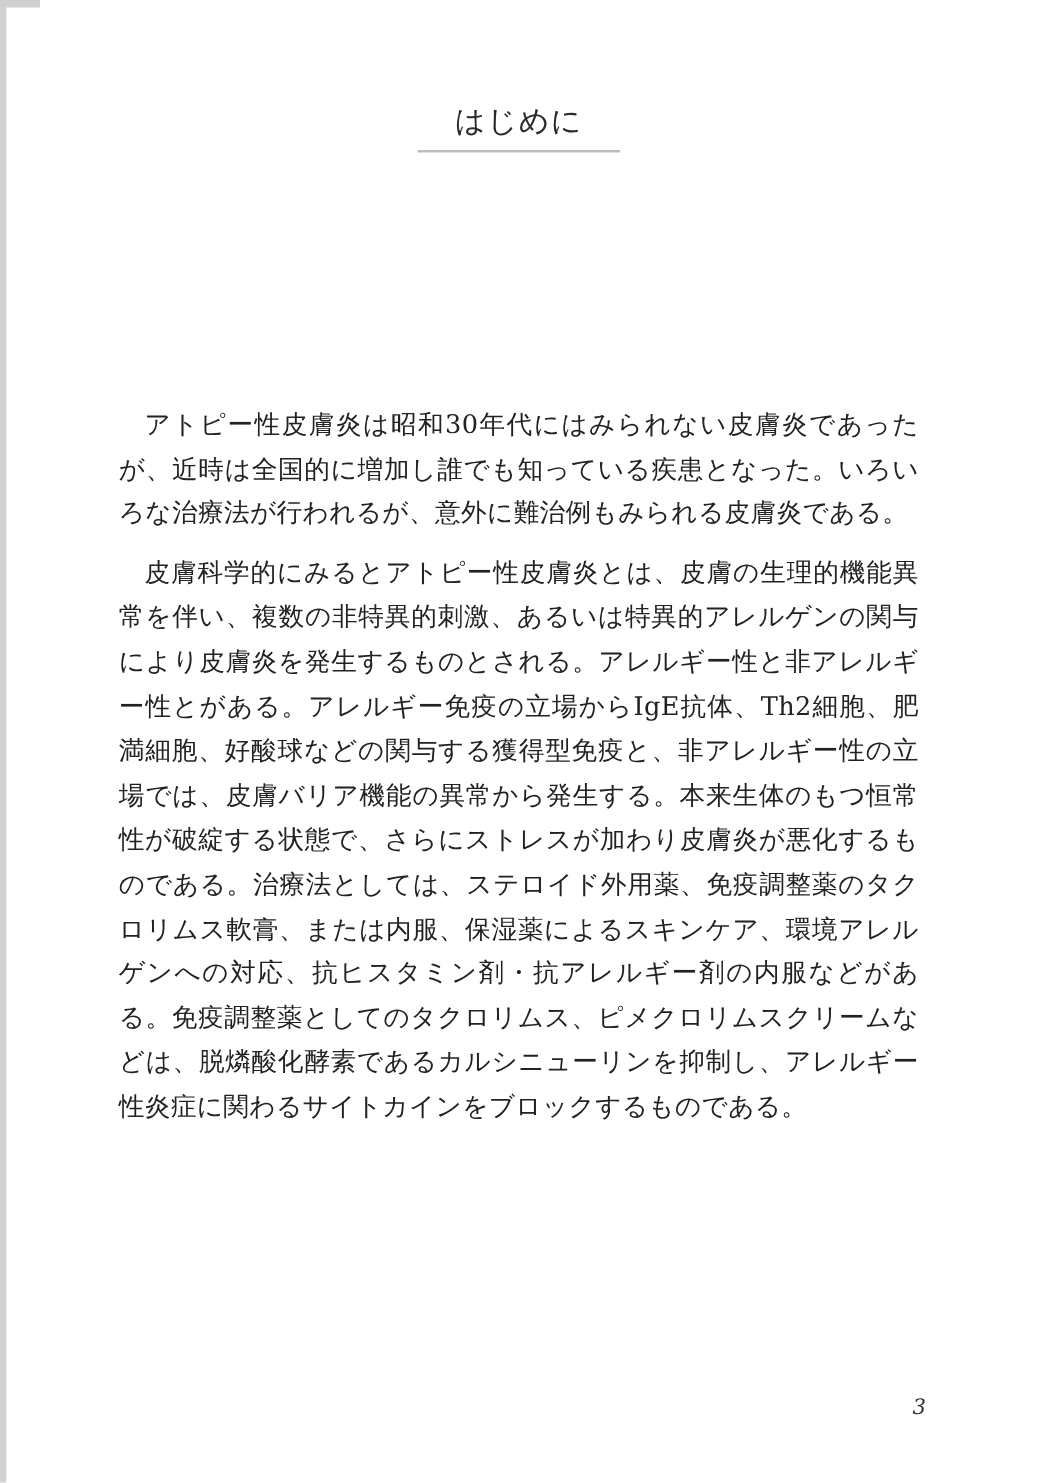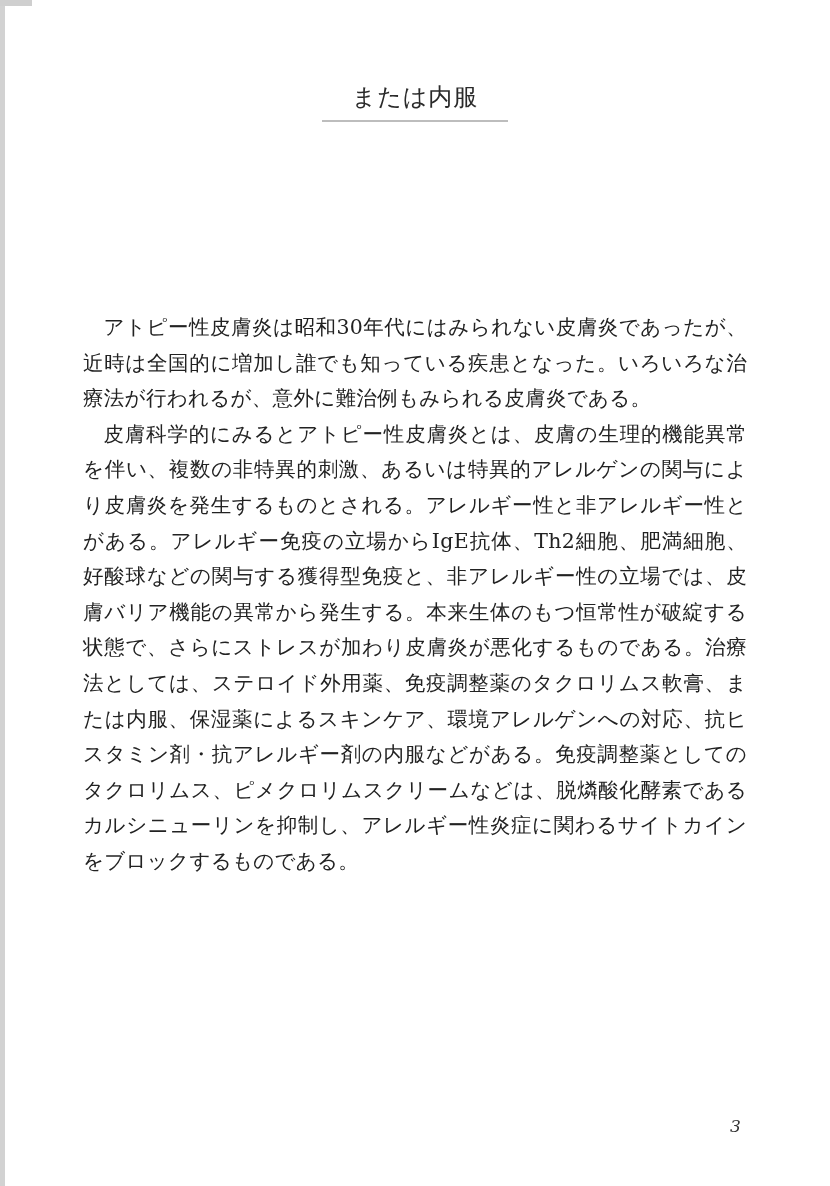--- a/index.html
+++ b/index.html
@@ -47,21 +47,21 @@
     border-bottom: 2px solid #bdbdbd;
     line-height: 30px;
   }
   .body-text {
     position: absolute;
     left: 83px;
     top: 310px;
     width: 664px;
   }
   .para {
-    margin: 0;
+    margin: 12px;
     font-size: 20.5px;
     line-height: 35.6px;
     text-align: justify;
     text-indent: 1em;
     letter-spacing: 0.3px;
     color: #222222;
   }
   .page-number {
     position: absolute;
     left: 730px;
@@ -71,21 +71,21 @@
     color: #333333;
   }
 </style>
 </head>
 <body>
 
 <div class="page-edge"></div>
 <div class="page-corner"></div>
 
 <div class="title-wrap">
-  <h1 class="title" style="margin:0;font-weight:normal;">または内服</h1>
+  <h1 class="title" style="margin:0;font-weight:normal;">はじめに</h1>
 </div>
 
 <div class="body-text">
   <p class="para">アトピー性皮膚炎は昭和30年代にはみられない皮膚炎であったが、近時は全国的に増加し誰でも知っている疾患となった。いろいろな治療法が行われるが、意外に難治例もみられる皮膚炎である。</p>
   <p class="para">皮膚科学的にみるとアトピー性皮膚炎とは、皮膚の生理的機能異常を伴い、複数の非特異的刺激、あるいは特異的アレルゲンの関与により皮膚炎を発生するものとされる。アレルギー性と非アレルギー性とがある。アレルギー免疫の立場からIgE抗体、Th2細胞、肥満細胞、好酸球などの関与する獲得型免疫と、非アレルギー性の立場では、皮膚バリア機能の異常から発生する。本来生体のもつ恒常性が破綻する状態で、さらにストレスが加わり皮膚炎が悪化するものである。治療法としては、ステロイド外用薬、免疫調整薬のタクロリムス軟膏、または内服、保湿薬によるスキンケア、環境アレルゲンへの対応、抗ヒスタミン剤・抗アレルギー剤の内服などがある。免疫調整薬としてのタクロリムス、ピメクロリムスクリームなどは、脱燐酸化酵素であるカルシニューリンを抑制し、アレルギー性炎症に関わるサイトカインをブロックするものである。</p>
 </div>
 
 <div class="page-number">3</div>
 
 </body></html>

